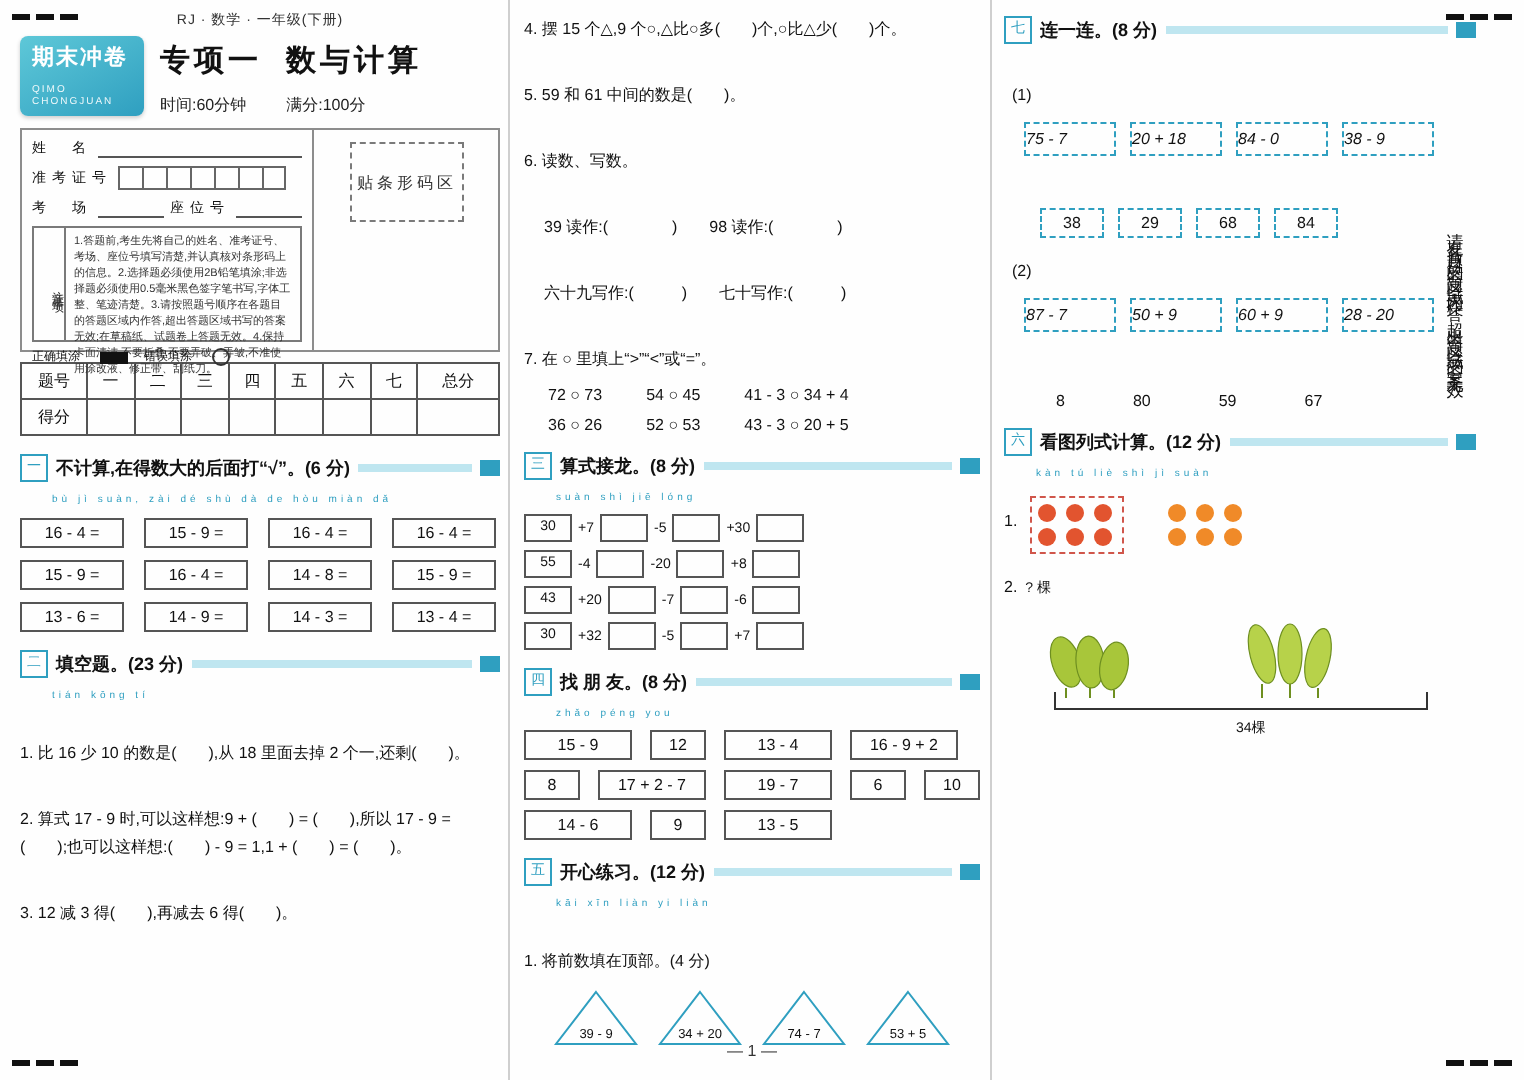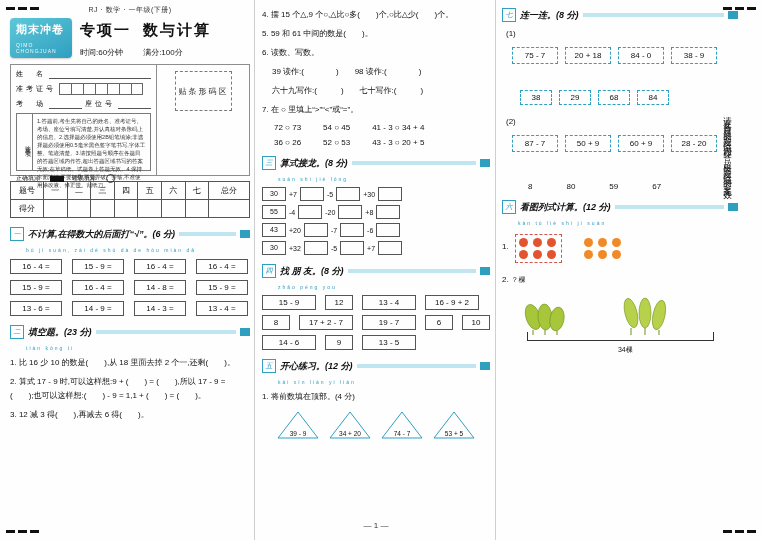--- a/index.html
+++ b/index.html
@@ -48,28 +48,28 @@
   .fillrow{display:flex;gap:8px;font-size:6px;margin-top:3px;align-items:center;}
   .fillrow .blk{width:14px;height:6px;background:#111;display:inline-block;margin-left:2px;}
   .fillrow .cir{width:7px;height:7px;border:1px solid #333;border-radius:50%;display:inline-block;margin-left:2px;}
 
   
   table.score{width:100%;border-collapse:collapse;margin-top:5px;font-size:8px;}
   table.score td{border:1px solid #555;height:15px;text-align:center;}
   table.score td.first{width:30px;}
 
   
-  .sechead{display:flex;align-items:center;gap:4px;margin-top:9px;font-style:italic;}
+  .sechead{display:flex;align-items:center;gap:4px;margin-top:9px;}
   .sqn{width:12px;height:12px;border:1px solid #2f9fc0;color:#2f9fc0;font-size:7px;line-height:11px;text-align:center;flex:0 0 auto;}
   .sechead .txt{font-size:9px;font-weight:bold;color:#111;white-space:nowrap;}
   .sechead .bar{flex:1;height:4px;background:#bfe6f0;}
   .sechead .bar2{width:10px;height:8px;background:#2f9fc0;}
   .pinyin{font-size:5px;color:#2f9fc0;letter-spacing:2px;margin-left:16px;margin-top:6px;}
 
-  .q{font-size:8px;line-height:14px;margin-top:5px;}
+  .q{font-size:8px;line-height:14px;margin-top:19px;}
 
   
   .cellgrid{display:flex;flex-wrap:wrap;gap:6px 10px;margin-top:6px;}
   .cell{border:1px solid #555;font-size:8px;padding:2px 4px;min-width:52px;box-sizing:border-box;text-align:center;}
 
   
   .chain{margin-top:5px;}
   .chain .line{display:flex;align-items:center;gap:3px;margin-bottom:4px;font-size:7px;}
   .chain .bx{width:22px;height:12px;border:1px solid #555;display:inline-block;}
   .chain .op{font-size:7px;}
@@ -79,21 +79,21 @@
   .fbox{border:1px solid #555;font-size:8px;padding:2px 0;width:52px;text-align:center;}
   .fbox.sm{width:26px;}
 
   
   .tris{display:flex;gap:8px;margin-top:6px;justify-content:center;}
   .tri{position:relative;width:44px;height:30px;}
   .tri svg{position:absolute;left:0;top:0;}
   .tri span{position:absolute;left:0;right:0;bottom:3px;text-align:center;font-size:6.5px;}
 
   
-  .dashbox{border:1px dashed #2f9fc0;font-size:8px;padding:3px 0;text-align:center;width:44px;}
+  .dashbox{border:1px dashed #2f9fc0;font-size:8px;padding:3px 0;width:44px;font-style:italic;}
   .rowline{display:flex;gap:7px;margin-top:6px;align-items:center;}
   .numdash{border:1px dashed #2f9fc0;font-size:8px;padding:2px 0;text-align:center;width:30px;}
   .plainrow{display:flex;gap:22px;font-size:8px;margin-top:6px;padding-left:12px;}
   .vert{position:absolute;right:4px;top:110px;writing-mode:vertical-rl;font-size:8.5px;letter-spacing:3px;color:#111;}
 
   .apples{display:flex;gap:18px;margin-top:4px;}
   .apgrp{border:1px dashed #d0564b;padding:3px;display:grid;grid-template-columns:repeat(3,11px);gap:3px;}
   .ap{width:9px;height:9px;border-radius:50%;background:#e2542f;}
   .ap.o{background:#f08a28;}
   .apgrp.plain{border:1px dashed transparent;}

